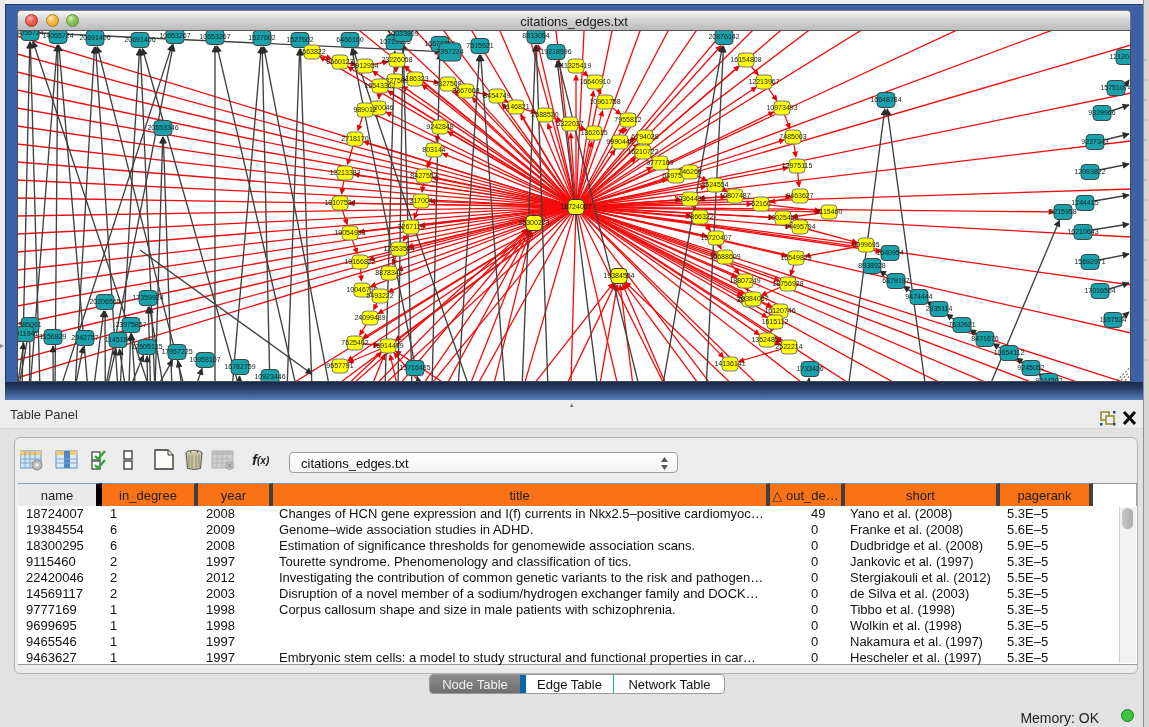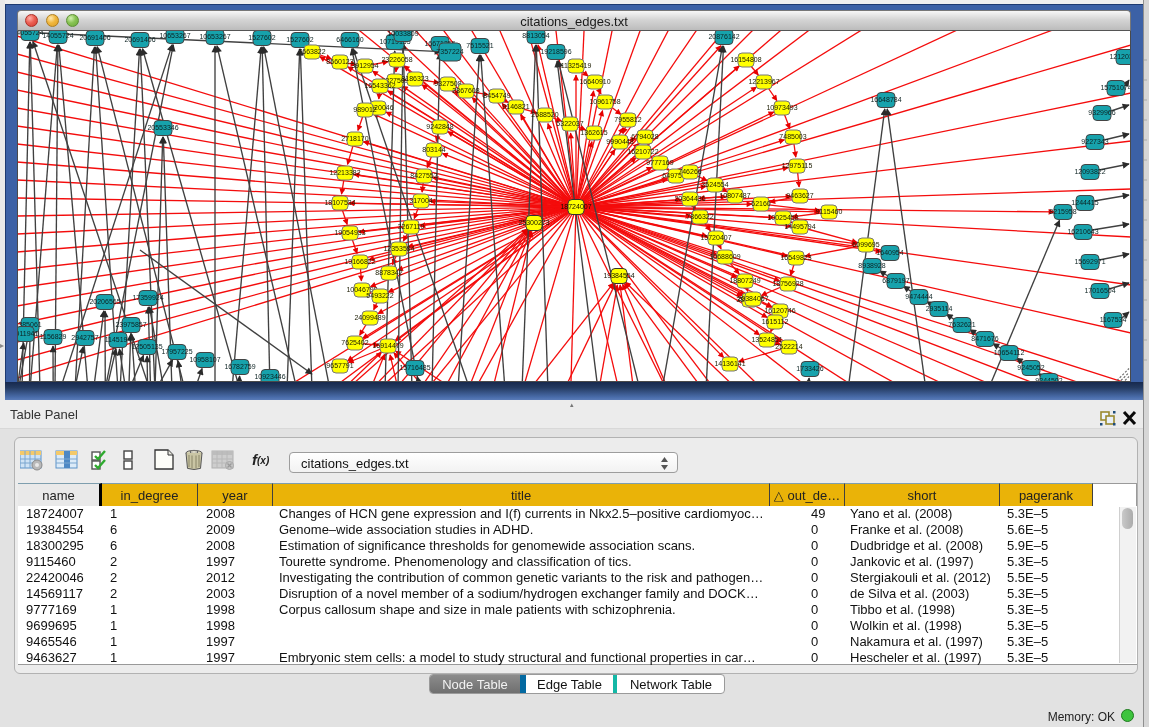--- a/index.html
+++ b/index.html
@@ -21,35 +21,35 @@
 #canvas{position:absolute;left:17px;top:31px;width:1114px;height:351px;background:#fff;overflow:hidden}
 
 #tp{position:absolute;left:0;top:400px;width:1143px;height:327px;background:#e2e2e2}
 #tpbar{position:absolute;left:0;top:0;width:100%;height:29px;background:#ececec;border-bottom:1px solid #d8d8d8}
 #tpbar span{position:absolute;left:10px;top:7px;font-size:13px;color:#333}
 #container{position:absolute;left:14px;top:37px;width:1124px;height:237px;background:#ececec;border:1px solid #b2b2b2;border-radius:6px}
 #ddl{position:absolute;left:289px;top:52px;width:389px;height:21px;background:linear-gradient(#ffffff,#f2f2f2);border:1px solid #9d9d9d;border-radius:4px}
 #ddl span{position:absolute;left:11px;top:3px;font-size:13px;color:#111}
 
 #thead{position:absolute;left:18px;top:83px;height:23px;font-size:13px;color:#222}
-.hc{position:absolute;top:0;height:23px;background:#eab308;border-right:1px solid #404040;border-top:1px solid #7e9eae;text-align:center;line-height:23px}
+.hc{position:absolute;top:0;height:23px;background:#f97316;border-right:4px solid #404040;border-top:1px solid #7e9eae;text-align:center;line-height:23px}
 #tbody{position:absolute;left:18px;top:106px;width:1119px;height:159px;background:#fff;border-bottom:1px solid #999}
 #tablebg{position:absolute;left:18px;top:83px;width:1119px;height:182px;background:#fff;border:1px solid #9a9a9a}
 .trow{position:absolute;left:0;width:1119px;height:16px;font-size:13px;color:#111;white-space:nowrap}
 .c{position:absolute;top:0;line-height:16px}
 .c0{left:8px}.c1{left:92px}.c2{left:188px}.c3{left:261px}.c4{left:793px}.c5{left:832px}.c6{left:989px}
 #sb{position:absolute;left:1119px;top:107px;width:17px;height:156px;background:#f2f2f2;border-left:1px solid #cfcfcf}
 #sbthumb{position:absolute;left:2px;top:1px;width:11px;height:21px;background:linear-gradient(90deg,#c9c9c9,#ababab);border-radius:6px}
 
 #tabs{position:absolute;left:429px;top:274px;width:296px;height:20px;border:1px solid #9a9a9a;border-radius:4px;background:#fff;font-size:13px}
 .tab{position:absolute;top:0;height:100%;text-align:center;line-height:19px;color:#111}
 #tab1{left:0;width:90px;background:linear-gradient(#8c8c8c,#6f6f6f);color:#f2f2f2;border-radius:3px 0 0 3px}
 #tab2{left:90px;width:93px;border-left:6px solid #0369a1}
-#tab3{left:183px;width:112px;border-left:4px solid #14b8a6}
-#mem{position:absolute;right:28px;top:310px;font-size:12px;color:#222}
+#tab3{left:183px;width:112px;border-left:1px solid #14b8a6}
+#mem{position:absolute;right:44px;top:310px;font-size:14px;color:#222}
 #memdot{position:absolute;left:1121px;top:309px;width:13px;height:13px;border-radius:50%;background:#3ec43e;border:1.5px solid #1f7a1f}
 #splitarrow{position:absolute;left:0;top:341px;width:7px;height:10px;font-size:8px;color:#888}
 #caret{position:absolute;left:570px;top:401px;font-size:7px;color:#777}
 svg text{font-family:"Liberation Sans",sans-serif}
 </style></head><body>
 <div id="app">
  <div id="topstrip"></div>
  <div id="desk"></div>
  <div id="deskbottom"></div>
  <div id="leftstrip"></div>
@@ -727,21 +727,21 @@
   </svg>
   <div id="ddl">
         <span>citations_edges.txt</span>
     <svg style="position:absolute;right:8px;top:4px" width="9" height="13" viewBox="0 0 9 13">
           <path d="M4.5 0 L8 5 L1 5 z" fill="#555"></path>
           <path d="M4.5 13 L8 8 L1 8 z" fill="#555"></path>
         </svg>
   </div>
   <div id="tablebg"></div>
   <div id="thead">
-    <div class="hc" style="left:0;width:84px;background:#e9e9e9;border-right:3px solid #000000">name</div>
+    <div class="hc" style="left:0;width:84px;background:#e9e9e9;border-right:6px solid #000000">name</div>
     <div class="hc" style="left:84px;width:96px">in_degree</div>
     <div class="hc" style="left:180px;width:75px">year</div>
     <div class="hc" style="left:255px;width:497px">title</div>
     <div class="hc" style="left:752px;width:75px">△ out_de…</div>
     <div class="hc" style="left:827px;width:155px">short</div>
     <div class="hc" style="left:982px;width:93px">pagerank</div>
   </div>
   <div id="tbody">
 <div class="trow" style="top:0px">
           <span class="c c0">18724007</span>

